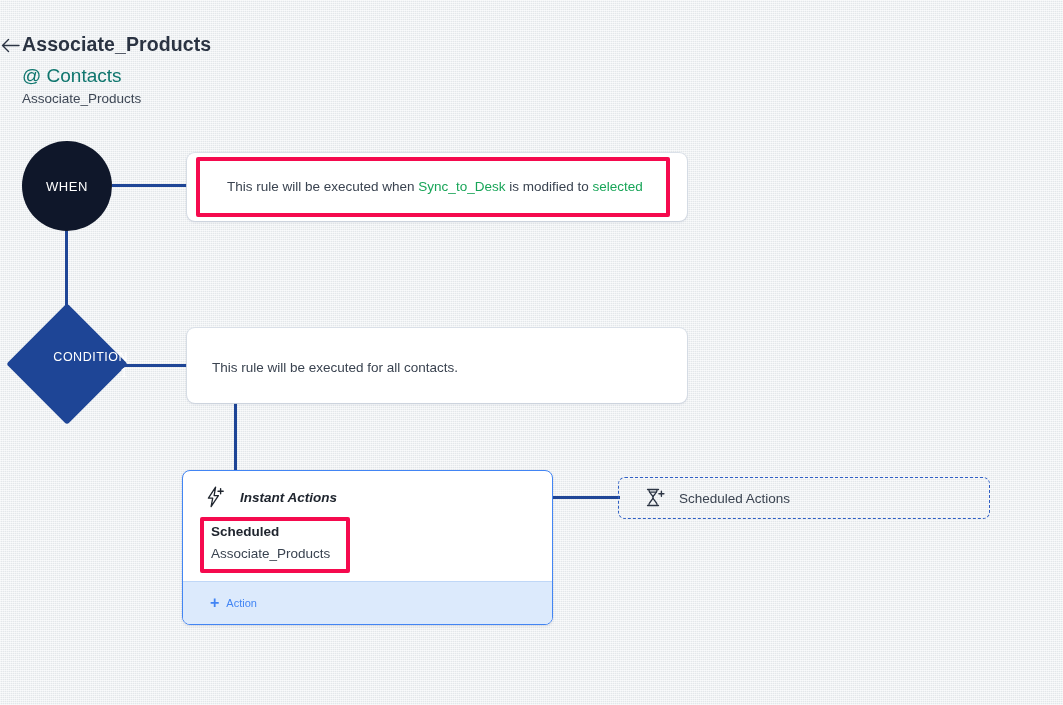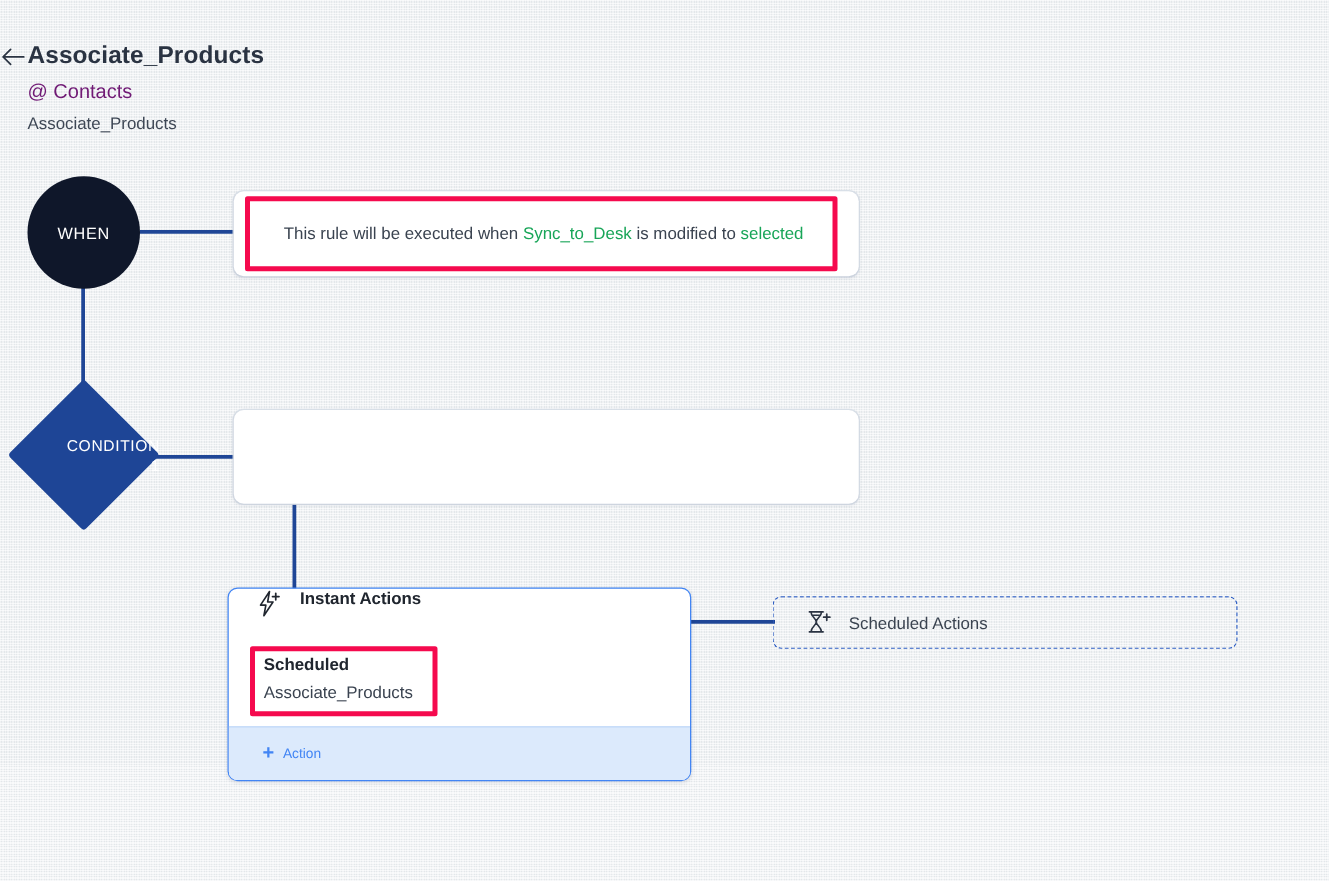--- a/index.html
+++ b/index.html
@@ -44,22 +44,22 @@
     font-size: 19.5px;
     font-weight: bold;
     letter-spacing: 0.1px;
     color: #2a3342;
     white-space: nowrap;
   }
 
   .subtitle-module {
     position: absolute;
     left: 22px; top: 65px;
-    font-size: 16px;
-    color: #701a75;
+    font-size: 19px;
+    color: #0f766e;
     white-space: nowrap;
   }
 
   .subtitle-rule {
     position: absolute;
     left: 22px; top: 91px;
     font-size: 13.5px;
     color: #3e4755;
     white-space: nowrap;
   }
@@ -159,22 +159,23 @@
     border: 1.5px solid #4285f4;
     border-radius: 8px;
     overflow: hidden;
     box-shadow: 0 1px 3px rgba(30,50,90,0.12);
   }
 
   .instant-head {
     position: absolute;
     left: 0; top: 0;
     width: 100%; height: 52px;
-    display: flex; align-items: flex-start;
+    display: flex; align-items: center;
     padding-left: 21px;
+    font-style: italic;
   }
   .instant-head-icon {
     width: 24px; height: 24px;
     display: flex; align-items: center; justify-content: center;
     color: #20262f;
     margin-right: 12px;
   }
   .instant-head-label {
     font-size: 13.5px;
     font-weight: bold;
@@ -282,20 +283,21 @@
 
   <div class="cond-wrap">
     <div class="cond-shape"></div>
     <div class="cond-label">
       <span>CONDITION</span>
       <span>1</span>
     </div>
   </div>
 
   <div class="card cond-card"></div>
+  <div class="cond-text">This rule will be executed for all contacts.</div>
 
   <div class="instant-card">
     <div class="instant-head">
       <span class="instant-head-icon">
         <svg width="22" height="22" viewBox="0 0 22 22" fill="none" aria-hidden="true">
           <path d="M10.6 1.2L3.4 12.1h4.3l-1.6 8.5 7.3-11.0H9.1l1.5-8.4z" stroke="#20262f" stroke-width="1.3" stroke-linejoin="round" fill="none"></path>
           <path d="M15.6 2.6v5.2M13.0 5.2h5.2" stroke="#20262f" stroke-width="1.4" stroke-linecap="round"></path>
         </svg>
       </span>
       <span class="instant-head-label">Instant Actions</span>

